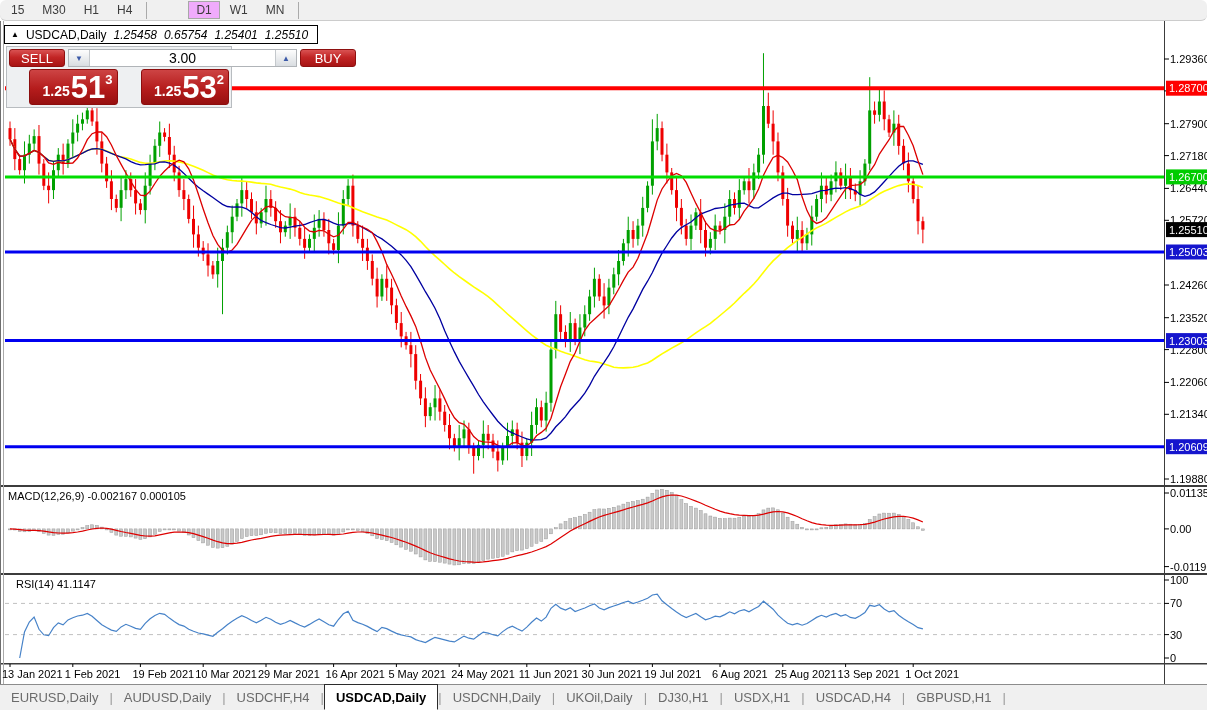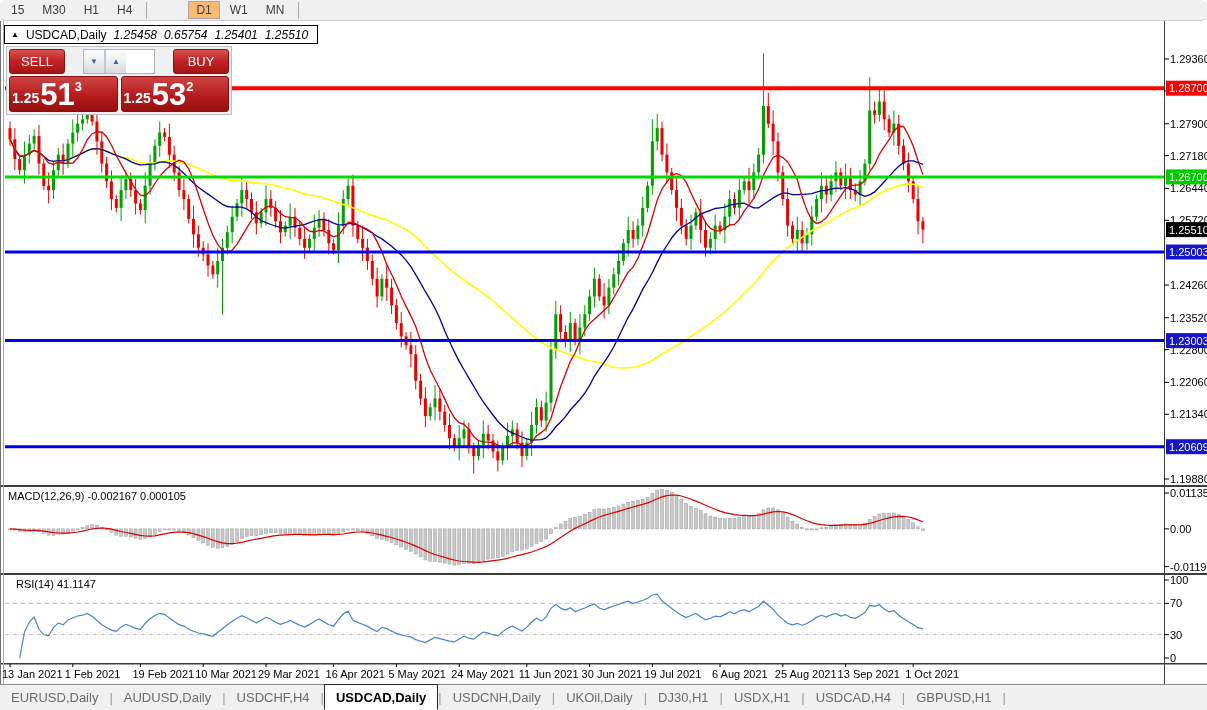--- a/index.html
+++ b/index.html
@@ -2,45 +2,45 @@
 <html><head>
 <meta charset="utf-8">
 <style>
   html,body{margin:0;padding:0;background:#fff;}
   .app{position:relative;width:1207px;height:710px;background:#fff;overflow:hidden;
        font-family:"Liberation Sans",sans-serif;}
   
   .toolbar{position:absolute;left:0;top:0;width:100%;height:21px;background:#f0f0f0;
            border-bottom:1px solid #cccccc;display:flex;align-items:center;padding-left:2px;box-sizing:border-box;border-radius:6px;}
   .tf{font-size:12px;color:#3c3c3c;padding:2px 8px;margin:0 1px;cursor:default;}
-  .tf.active{background:#fdba74;border:1px solid #a8a8a8;padding:1px 7px;margin-left:36px;}
+  .tf.active{background:#f0abfc;border:1px solid #a8a8a8;padding:1px 7px;margin-left:36px;}
   .tbsep{width:1px;height:17px;background:#aaaaaa;margin:0 5px;}
   
   .title-box{position:absolute;left:4px;top:25px;height:17px;background:#fff;border:1px solid #000;
              display:flex;align-items:center;gap:7px;padding:0 9px 0 6px;font-size:12px;color:#000;z-index:5;}
   .title-box .tri{font-size:8px;line-height:1;}
   .title-box .num{letter-spacing:0;font-style:italic;}
   
   .trade{position:absolute;left:6px;top:46px;width:226px;z-index:6;background:#eef0f2;
          border:1px solid #b8bcc0;padding:2px;box-sizing:border-box;}
-  .trade-top{display:flex;align-items:stretch;height:25px;gap:15px;}
+  .trade-top{display:flex;align-items:stretch;height:18px;}
   .sbtn{flex:0 0 56px;border:1px solid #8e1010;border-radius:3px;color:#fff;font-size:13px;
         background:linear-gradient(180deg,#d95252 0%,#c22525 45%,#a81414 100%);padding:0;cursor:pointer;
         font-family:"Liberation Sans",sans-serif;}
   .volgrp{flex:1;display:flex;align-items:stretch;margin:0 3px;border:1px solid #b0b4b8;background:#fff;}
   .spin{flex:0 0 21px;border:none;background:linear-gradient(180deg,#fdfdfd,#d9dde1);color:#3c5aa8;
         font-size:8px;cursor:pointer;padding:0;}
   .spin.left{border-right:1px solid #c4c8cc;}
   .spin.right{border-left:1px solid #c4c8cc;}
   .vol{flex:1;border:none;outline:none;text-align:center;font-size:14px;color:#000;min-width:0;
        font-family:"Liberation Sans",sans-serif;}
   .trade-prices{display:flex;gap:3px;margin-top:2px;height:36px;}
-  .pricebox{flex:1;display:flex;align-items:flex-end;justify-content:flex-start;color:#fff;
+  .pricebox{flex:1;display:flex;align-items:flex-end;justify-content:flex-end;color:#fff;
             background:linear-gradient(180deg,#cd4444 0%,#b51c1c 55%,#971010 100%);
-            border:1px solid #8c0e0e;border-radius:3px;padding:1px 4px 2px 2px;box-sizing:border-box;}
+            border:1px solid #8c0e0e;border-radius:3px;padding:1px 4px 2px 2px;box-sizing:border-box;margin-left:20px;}
   .psm{font-size:14px;font-weight:bold;margin:0 1px 3px 0;}
   .pbig{font-size:31px;font-weight:bold;line-height:0.95;}
   .psup{font-size:13px;font-weight:bold;align-self:flex-start;margin-top:1px;}
   
   .ind-label{position:absolute;font-size:11px;color:#000;z-index:4;}
   
   .tabbar{position:absolute;left:0;bottom:0;width:100%;height:26px;background:#f0f0f0;
           border-top:1px solid #8c8c8c;display:flex;align-items:stretch;font-size:13px;color:#6b6b6b;box-sizing:border-box;}
   .tab{display:flex;align-items:center;padding:12px 11px;cursor:default;white-space:nowrap;}
   .tab.active{background:#fff;border:1px solid #2b2b2b;border-bottom:1px solid #fff;margin-top:-1px;
@@ -761,20 +761,21 @@
     <span class="num">1.25510</span>
   </div>
 
   <div class="trade">
     <div class="trade-top">
       <button class="sbtn">SELL</button>
       <div class="volgrp">
         <button class="spin left">
           <span>▼</span>
         </button>
+        <input class="vol" value="3.00" style="">
         <button class="spin right">
           <span>▲</span>
         </button>
       </div>
       <button class="sbtn">BUY</button>
     </div>
     <div class="trade-prices">
       <div class="pricebox">
         <span class="psm">1.25</span>
         <span class="pbig">51</span>

